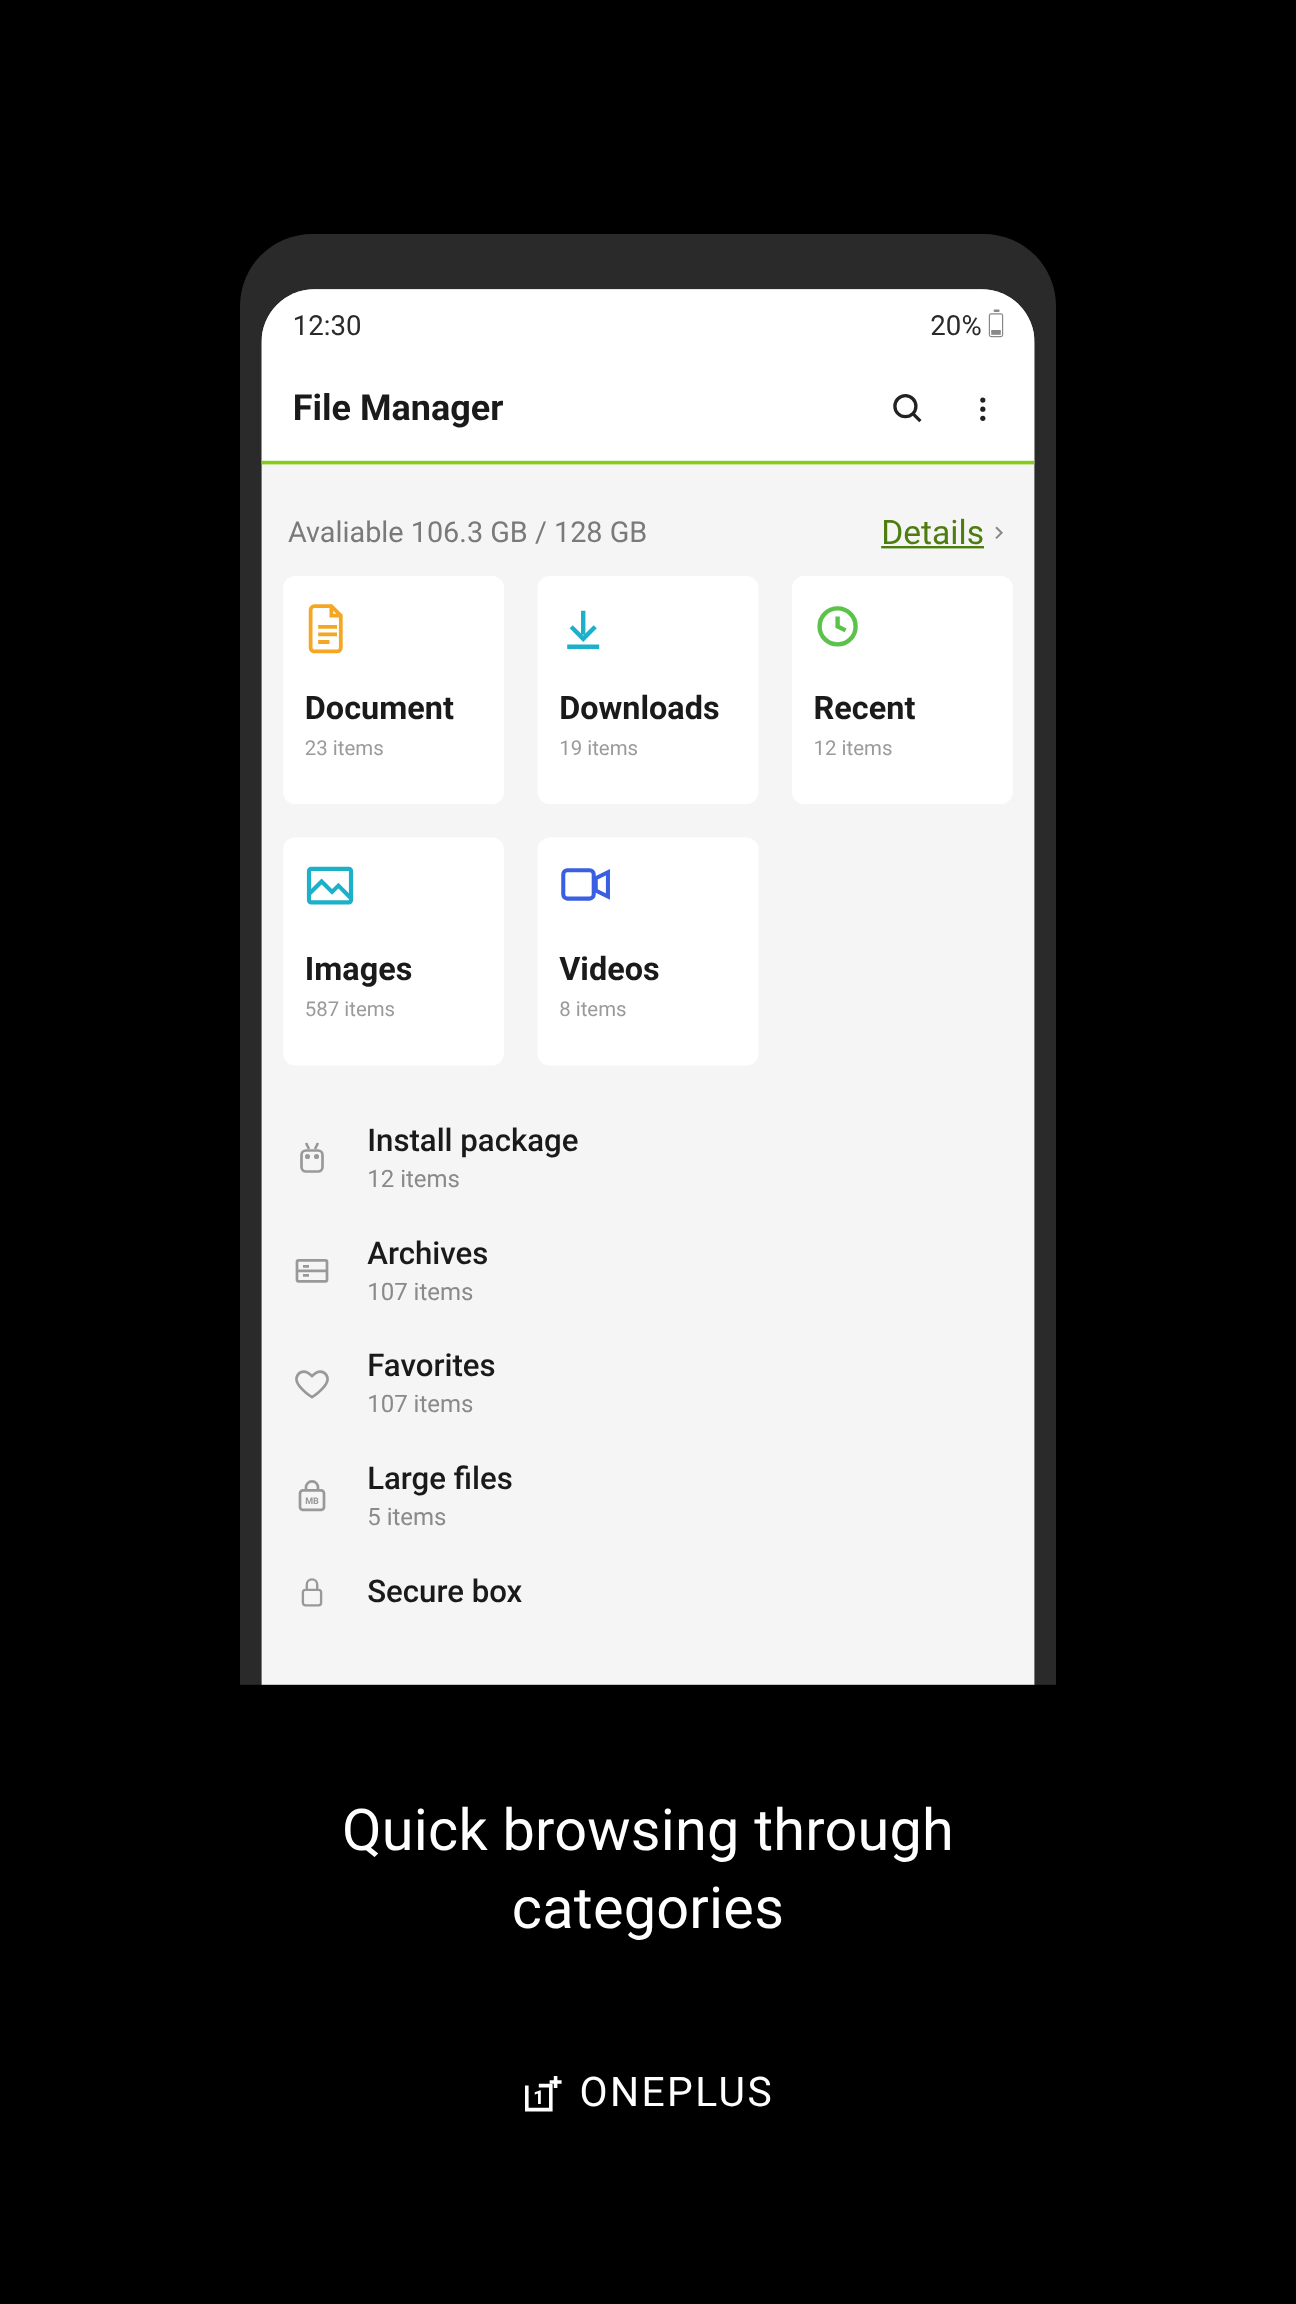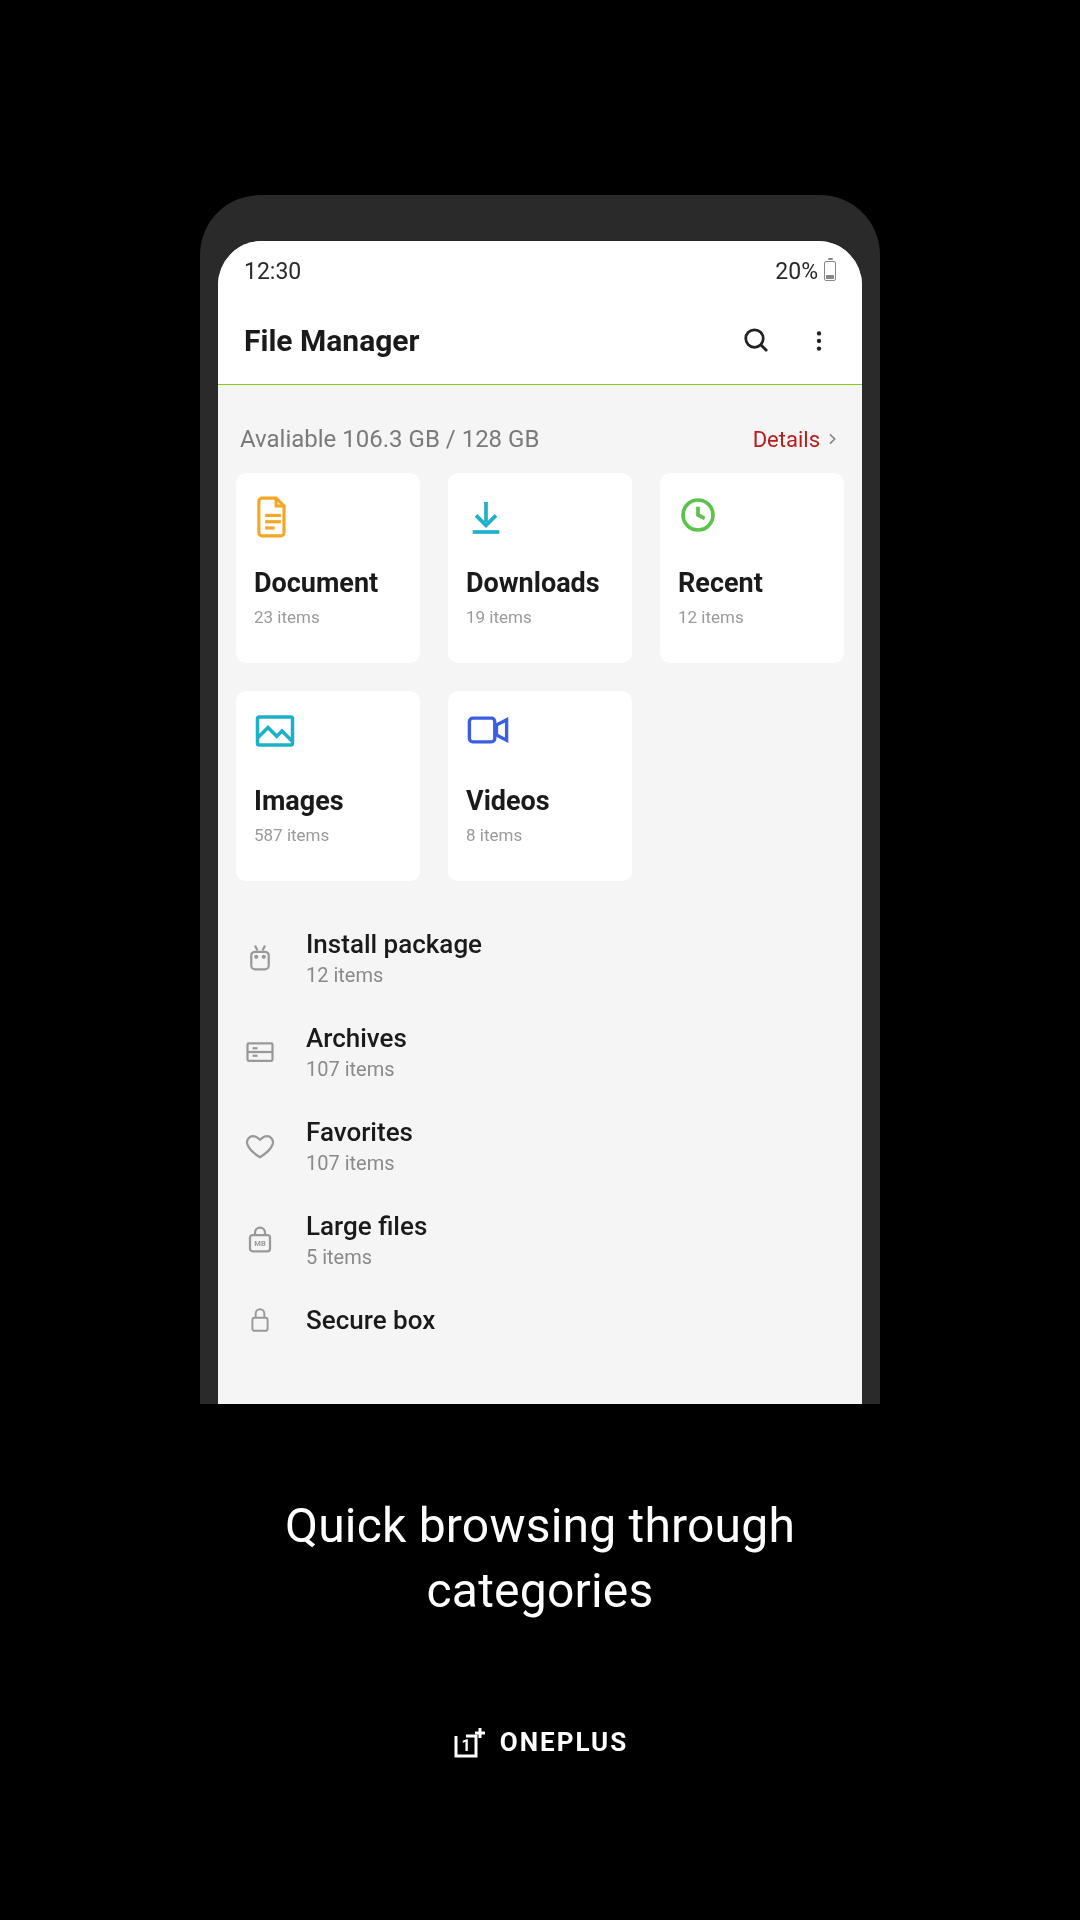--- a/index.html
+++ b/index.html
@@ -61,33 +61,33 @@
     position: absolute;
     bottom: 1px; left: 1px; right: 1px;
     height: 20%;
     background: #888;
   }
   .appbar {
     background: #ffffff;
     display: flex;
     align-items: center;
     padding: 22px 26px 26px;
-    border-bottom: 1px solid #84cc16;
+    border-bottom: 3px solid #84cc16;
   }
   .app-title { font-size: 30px; font-weight: 700; color: #1a1a1a; flex: 1; }
   .appbar-actions { display: flex; align-items: center; gap: 28px; }
   .icon-btn { width: 34px; height: 34px; display:flex; align-items:center; justify-content:center; }
   .storage-row {
     display:flex; align-items:center; justify-content: space-between;
     padding: 40px 22px 20px;
     font-size: 24px;
     color: #7a7a7a;
     gap: 42px;
   }
-  .details-link { display:flex; align-items:center; gap:4px; color:#b91c1c; font-size: 22px; }
+  .details-link { display:flex; align-items:center; gap:4px; color:#4d7c0f; font-size: 28px; text-decoration: underline; }
   .grid {
     display: grid;
     grid-template-columns: repeat(3, 1fr);
     gap: 28px;
     padding: 0 18px;
   }
   .card {
     background: #fff;
     border-radius: 10px;
     padding: 22px 18px 20px;
@@ -132,22 +132,22 @@
     line-height: 1.35;
     max-width: 600px;
     letter-spacing: 0.2px;
   }
   .brand {
     margin-top: 100px;
     display:flex; align-items:center; gap:12px;
   }
   .brand-text {
     color: #fff;
-    font-weight: 700;
-    font-size: 26px;
+    font-weight: 400;
+    font-size: 34px;
     letter-spacing: 2px;
   }
   .brand-logo {
     width: 36px; height: 36px; position: relative;
   }
 </style>
 </head>
 <body>
 
 <div class="phone">

